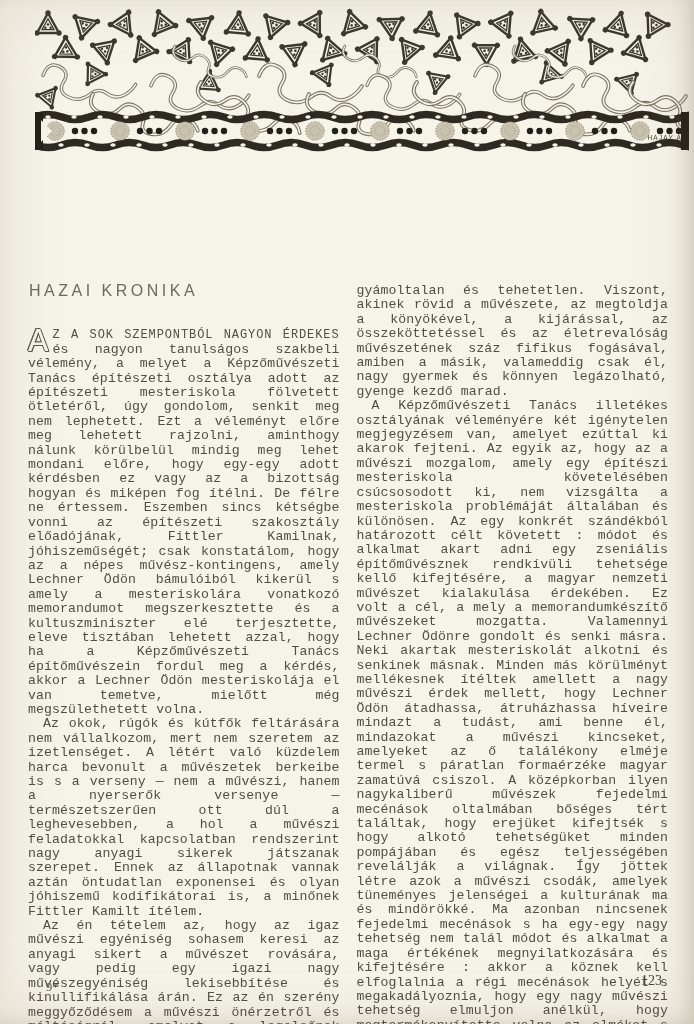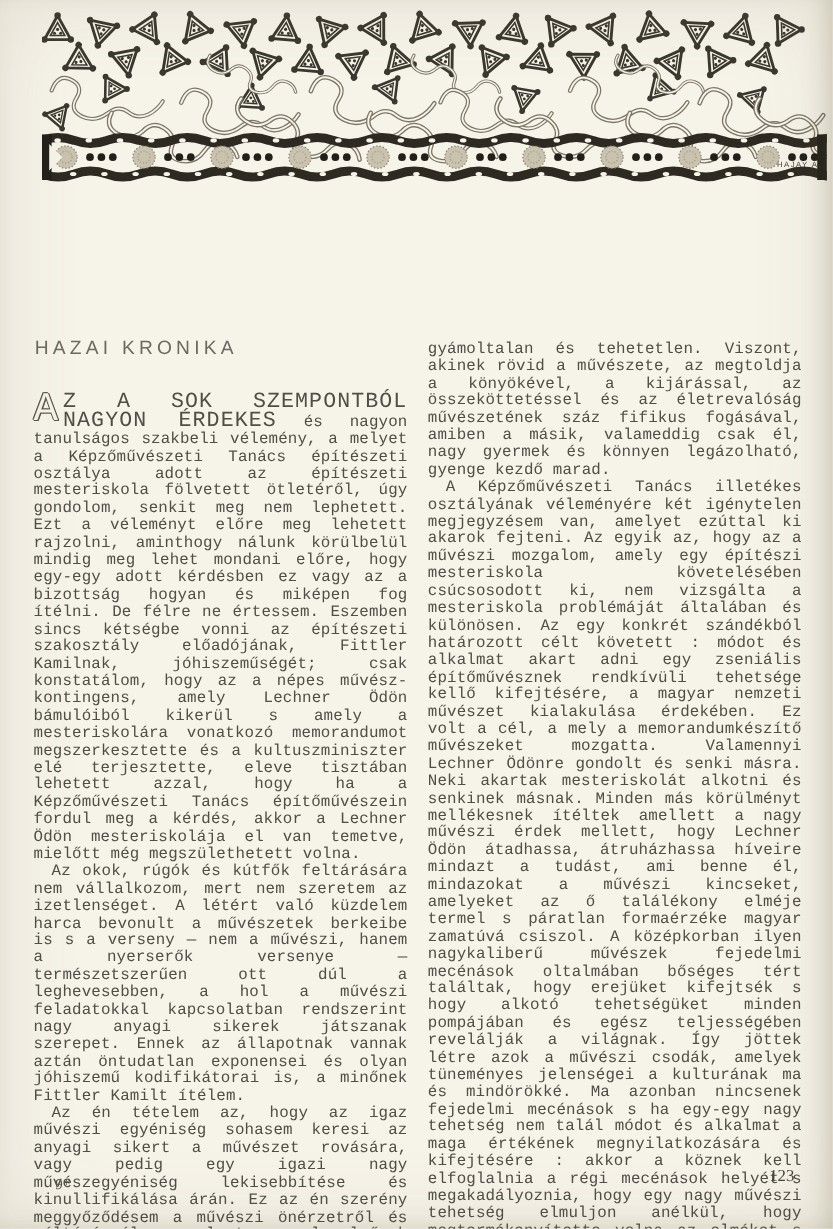--- a/index.html
+++ b/index.html
@@ -44,21 +44,21 @@
     font-weight:400;font-size:16px;letter-spacing:3.5px;
     color:#6d6a61;
   }
   .dropcap{
     float:left;
     font-size:34px;line-height:27px;
     padding:1px 4px 0 0;
     color:#f6f3e9;
     text-shadow:-1px 0 #5a564b, 1px 0 #5a564b, 0 -1px #5a564b, 0 1px #5a564b, 1px 1px #5a564b, -1px -1px #5a564b;
   }
-  .lead-caps{font-size:18px;letter-spacing:.9px;}
+  .lead-caps{font-size:12px;letter-spacing:.9px;}
   
   .sig-mark{position:absolute;left:46px;top:980px;font-size:12.5px;color:#55524a;}
   .page-number{position:absolute;right:32px;top:973px;font-size:14px;color:#46433b;}
 </style>
 </head>
 <body>
 
 <div class="page">
 
   <div class="ornament">

